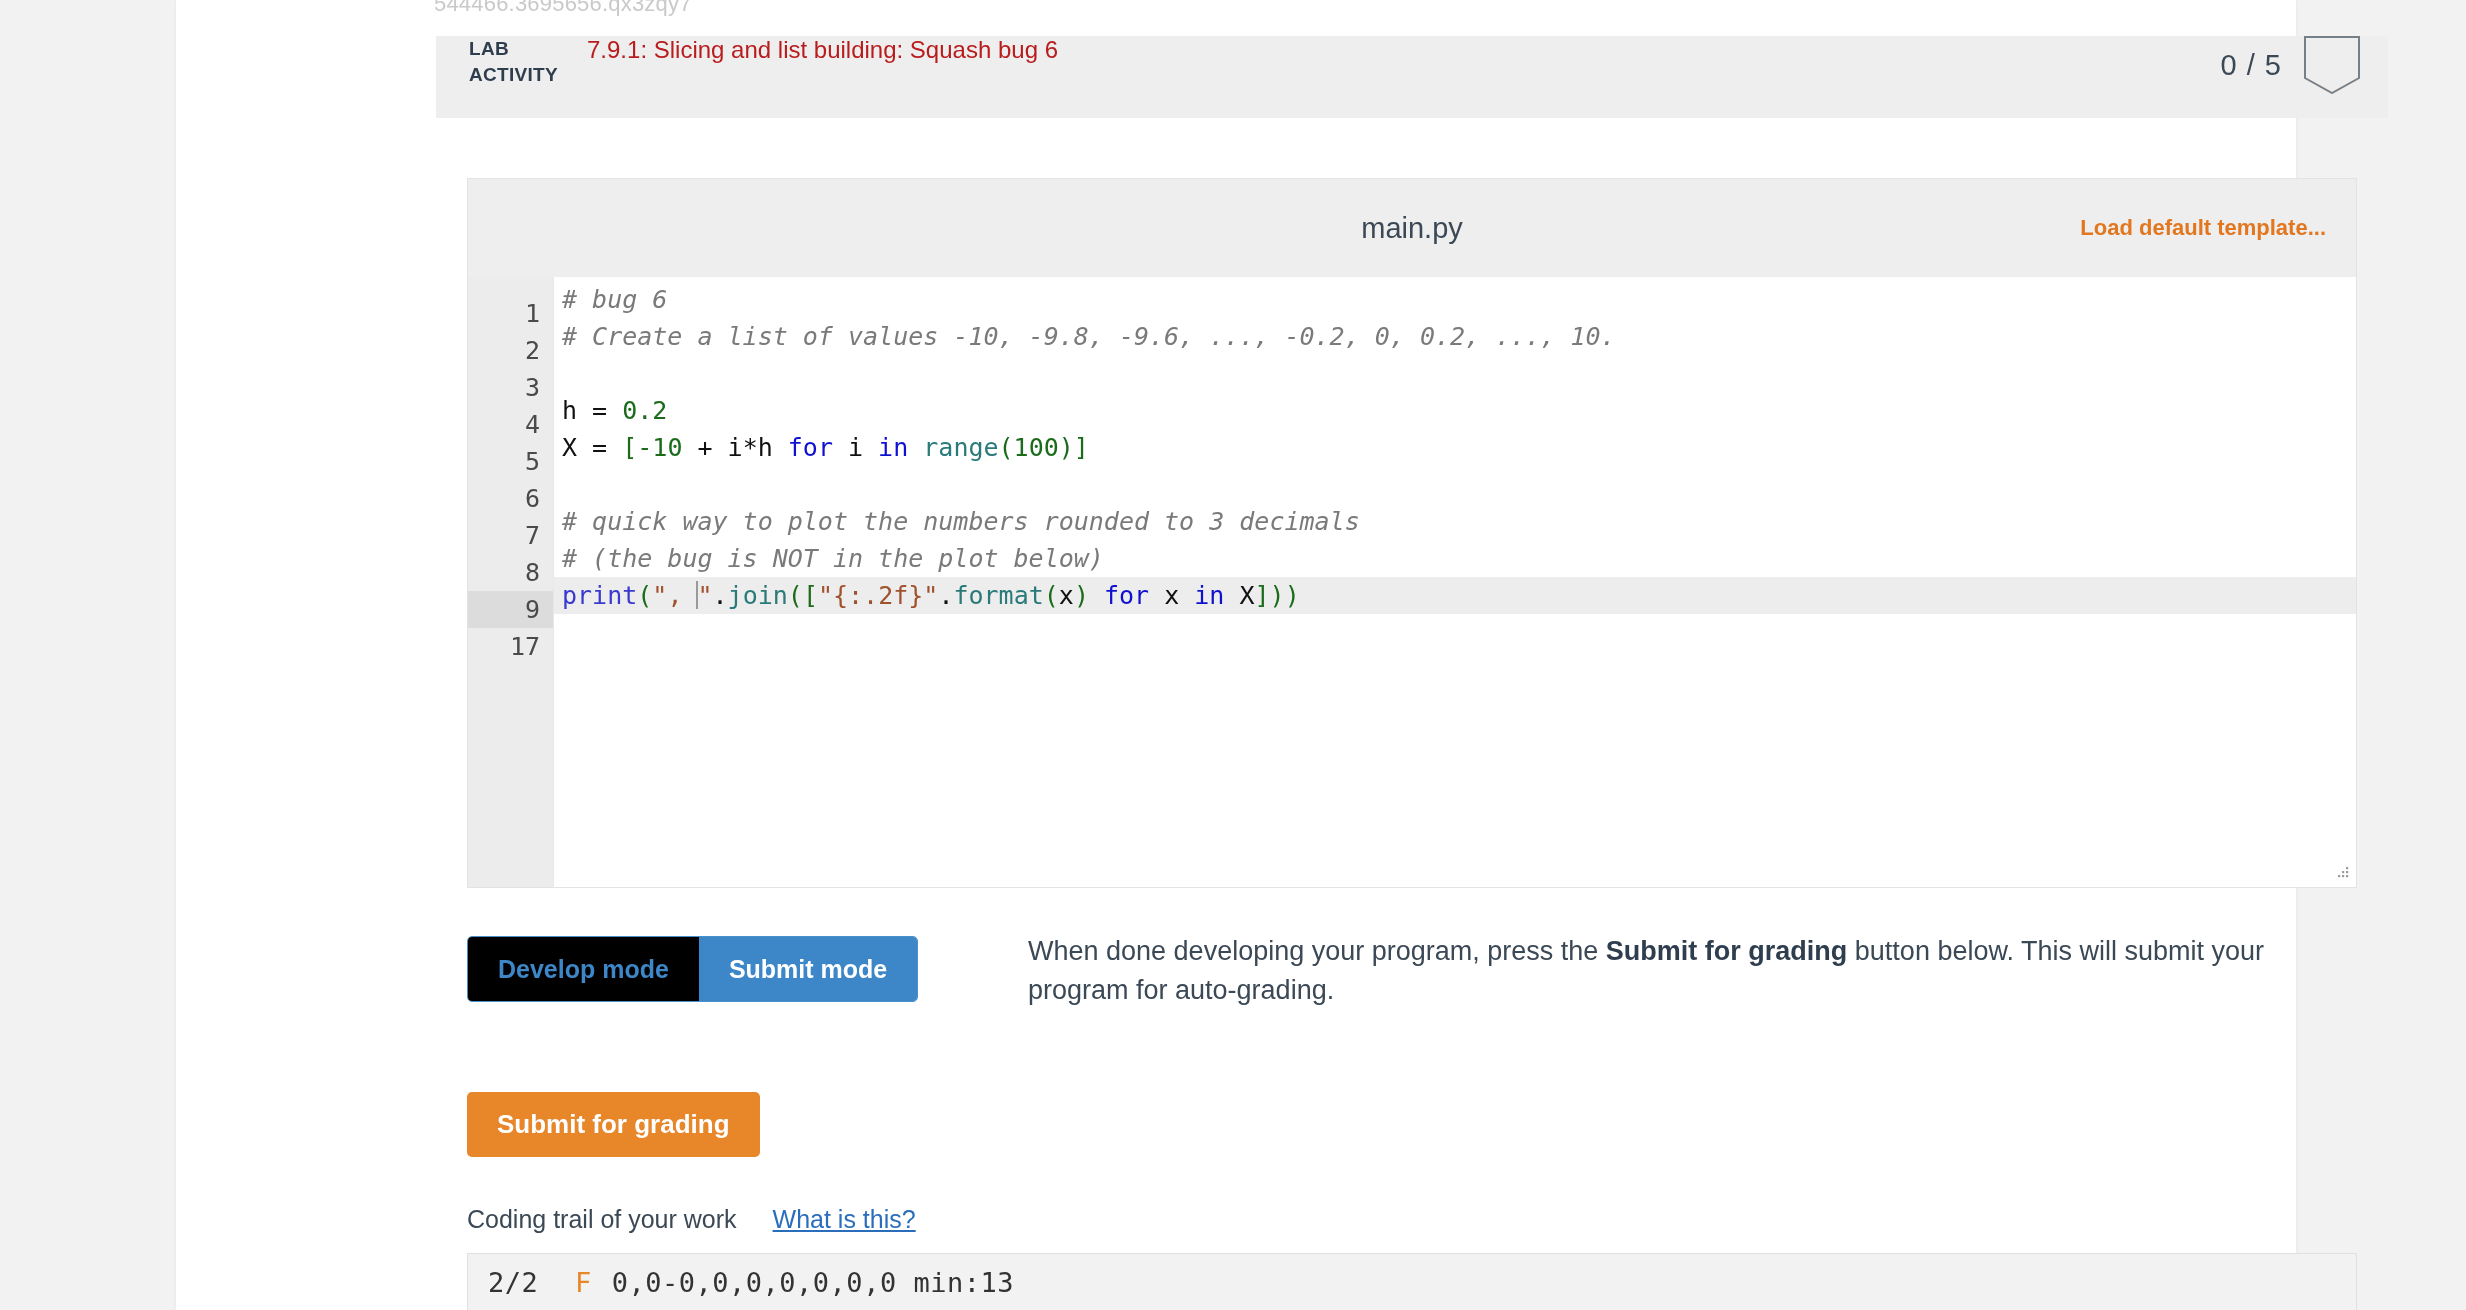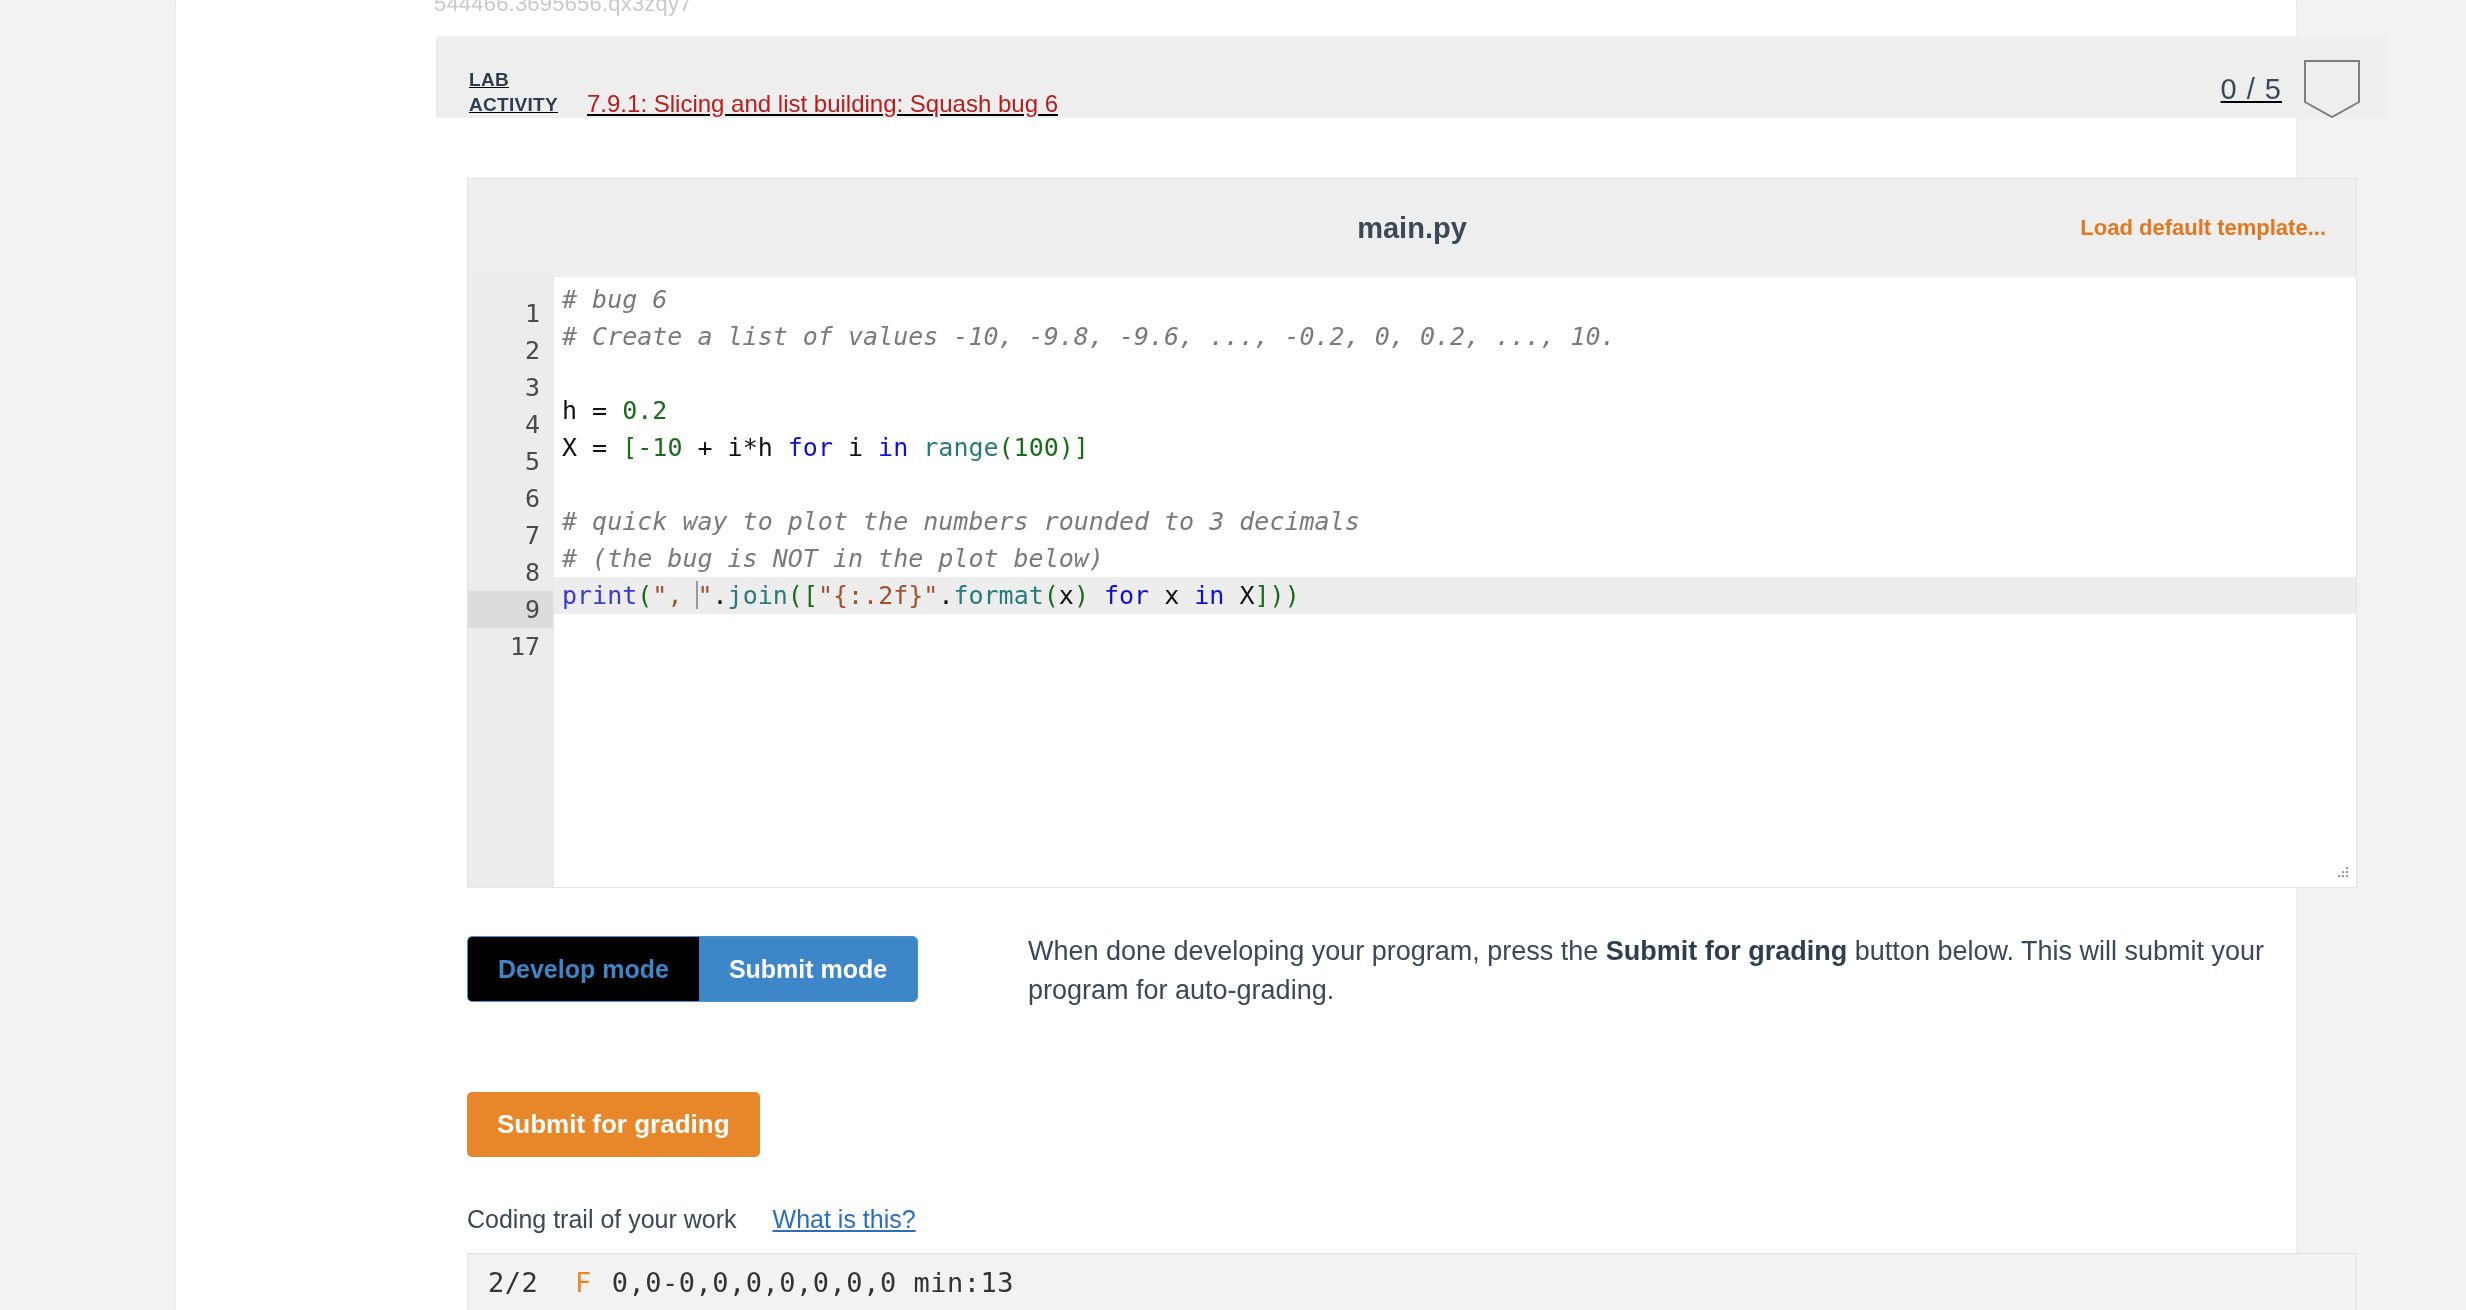--- a/index.html
+++ b/index.html
@@ -42,22 +42,21 @@
 
   
   .lab-header {
     position: absolute;
     left: 260px;
     top: 36px;
     width: 1952px;
     height: 82px;
     background: #eeeeee;
     display: flex;
-    align-items: flex-end;
-    text-decoration: underline;
+    align-items: flex-start;
   }
   .lab-accent {
     width: 9px;
     background: #72b172;
     flex: 0 0 9px;
   }
   .lab-type {
     width: 115px;
     flex: 0 0 115px;
     display: flex;
@@ -118,21 +117,21 @@
     position: relative;
     height: 98px;
     background: #eeeeee;
     display: flex;
     align-items: center;
     justify-content: center;
   }
   .filename {
     font-size: 29px;
     color: #3b4855;
-    font-weight: 700;
+    font-weight: 400;
   }
   .load-template {
     position: absolute;
     right: 30px;
     top: 50%;
     transform: translateY(-50%);
     color: #e2771f;
     font-size: 22px;
     font-weight: bold;
     cursor: pointer;

